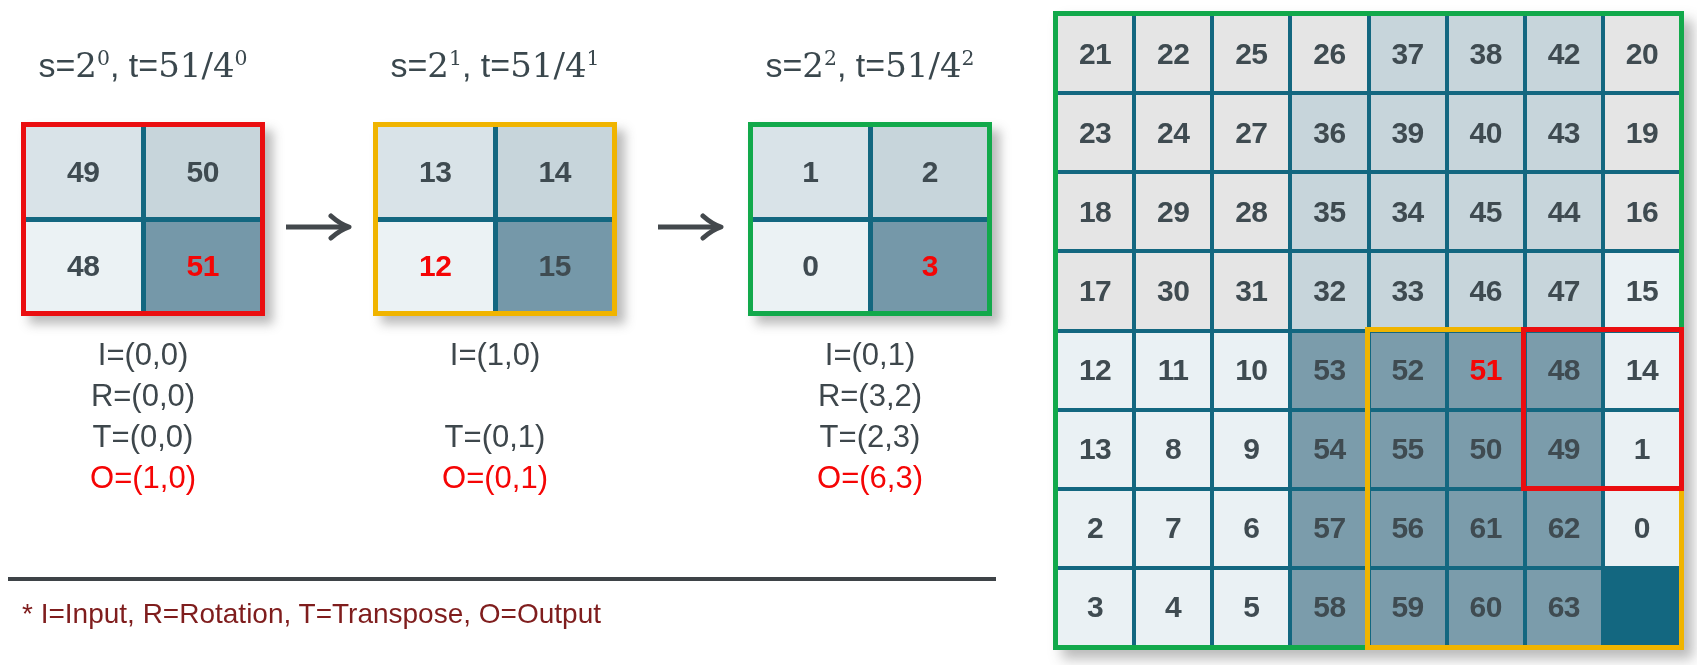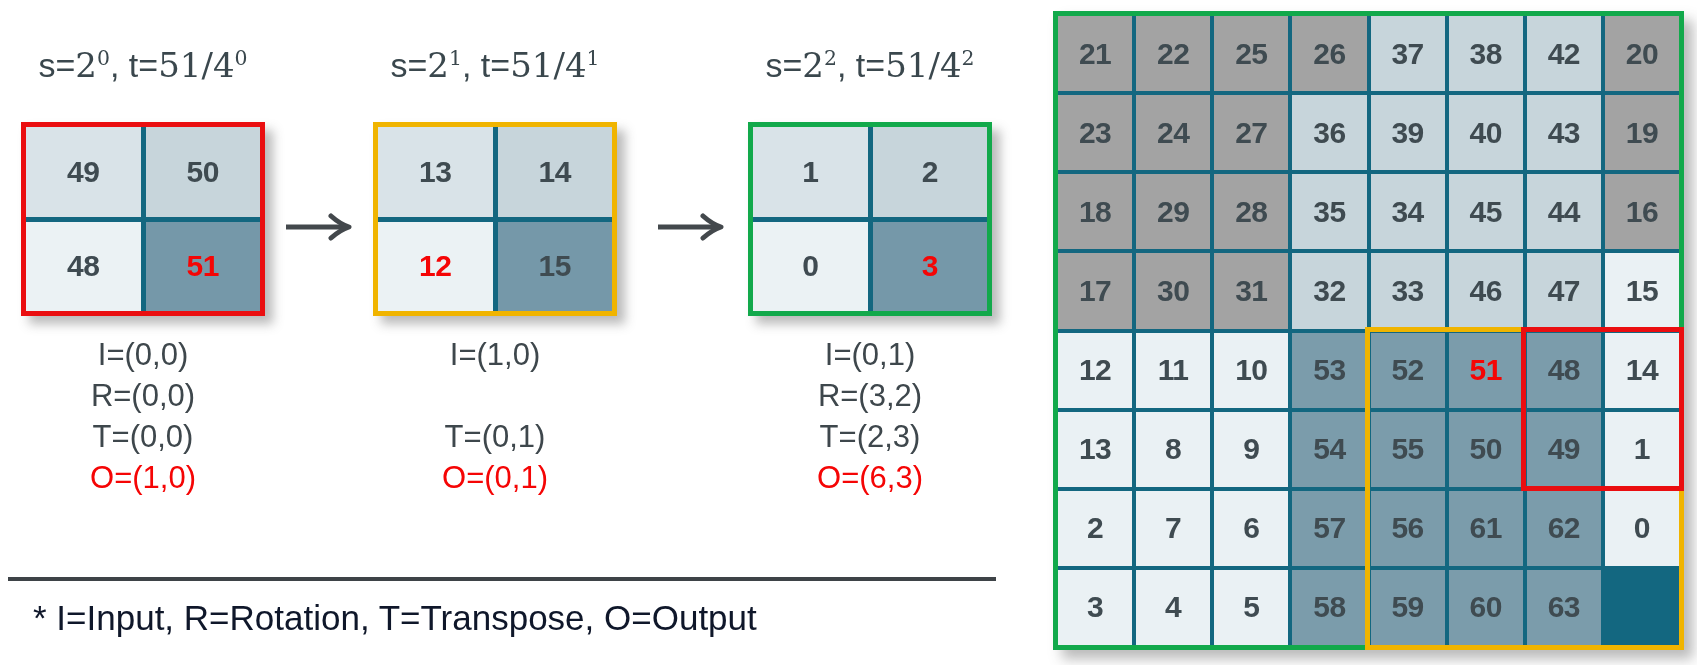--- a/index.html
+++ b/index.html
@@ -64,22 +64,22 @@
   #arrow-1 { left: 655px; }
 
   .rule {
     position: absolute;
     left: 8px; top: 577px;
     width: 988px; height: 4px;
     background: #3e4347;
   }
   .footnote {
     position: absolute;
-    left: 33px; top: 598px;
-    font-size: 35px; color: #0f172a;
+    left: 22px; top: 598px;
+    font-size: 28px; color: #7f1d1d;
     white-space: nowrap;
   }
 
   
   .big-grid-wrap {
     position: absolute;
     left: 1053px; top: 11px;
     width: 631px; height: 639px;
   }
   .big-grid {
@@ -92,21 +92,21 @@
     grid-template-columns: repeat(8, 1fr);
     grid-template-rows: repeat(8, 1fr);
     gap: 4px;
     box-shadow: 9px 9px 12px rgba(60,60,60,0.35);
   }
   .bcell {
     display: flex; align-items: center; justify-content: center;
     font-weight: bold; font-size: 30px; color: #3f4b51;
     letter-spacing: -0.5px;
   }
-  .q-tl { background: #a3a3a3; }
+  .q-tl { background: #e5e5e5; }
   .q-tr { background: #c7d5db; text-align: center; }
   .q-bl { background: #eaf1f4; }
   .q-br { background: #7b9cab; }
 
   .overlay {
     position: absolute;
     box-sizing: border-box;
     background: transparent;
     pointer-events: none;
   }

